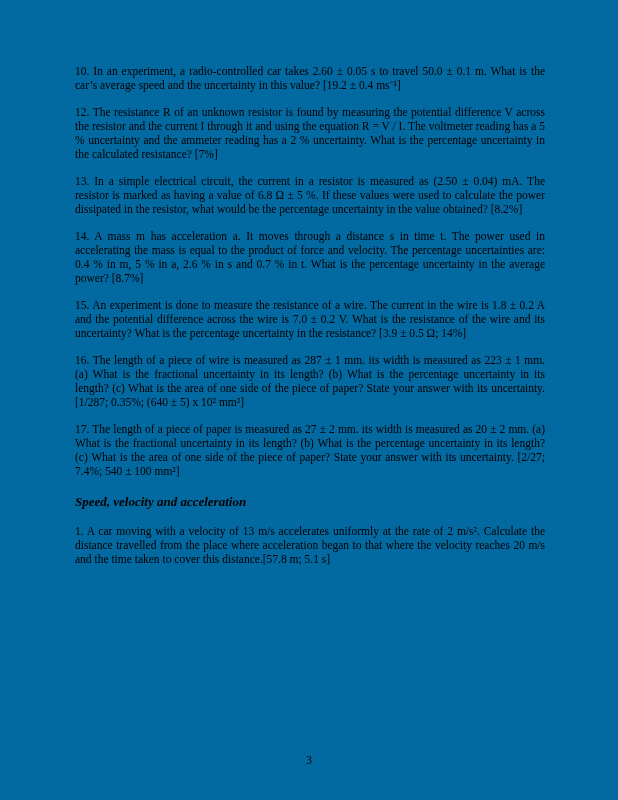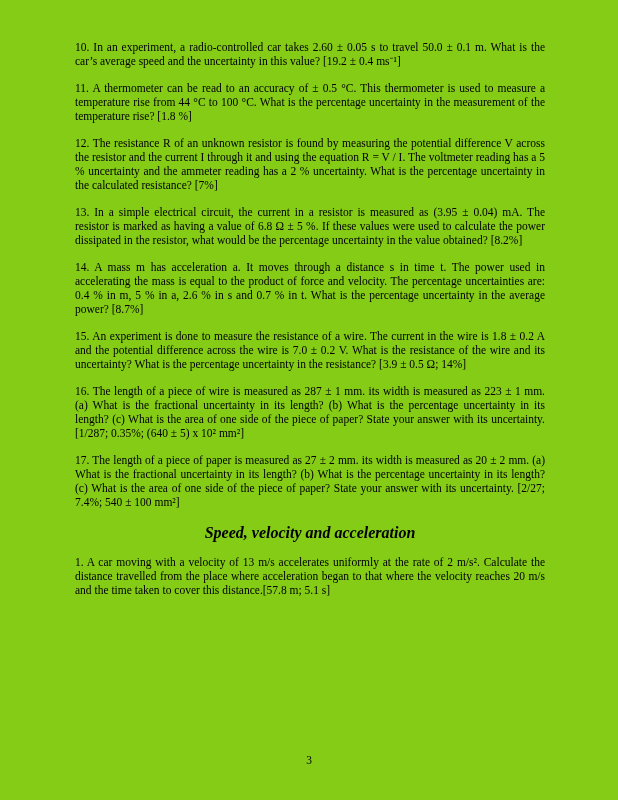--- a/index.html
+++ b/index.html
@@ -12,54 +12,53 @@
     height: 800px;
     font-family: "Liberation Serif", serif;
     color: #000000;
     overflow: hidden;
   }
   .page {
     position: relative;
     width: 618px;
     height: 800px;
     box-sizing: border-box;
-    padding: 40px 73px 0 75px;
-    background: #84cc16;
+    padding: 64px 73px 0 75px;
+    background: #0369a1;
   }
   .page p.question {
     margin: 0 0 13px 0;
     font-size: 11.5px;
     line-height: 14px;
     text-align: justify;
   }
   .section-heading {
     margin: 17px 0 15px 0;
-    font-size: 16px;
+    font-size: 13px;
     line-height: 14px;
     font-weight: bold;
     font-style: italic;
-    text-align: center;
+    text-align: left;
   }
   .page-number {
     position: absolute;
     bottom: 34px;
     left: 0;
     width: 100%;
     text-align: center;
     font-size: 11.5px;
   }
 </style>
 </head>
 <body>
 
 <div class="page">
   <p class="question">10. In an experiment, a radio-controlled car takes 2.60 ± 0.05 s to travel 50.0 ± 0.1 m. What is the car’s average speed and the uncertainty in this value? [19.2 ± 0.4 ms⁻¹]</p>
-  <p class="question">11. A thermometer can be read to an accuracy of ± 0.5 °C. This thermometer is used to measure a temperature rise from 44 °C to 100 °C. What is the percentage uncertainty in the measurement of the temperature rise? [1.8 %]</p>
   <p class="question">12. The resistance R of an unknown resistor is found by measuring the potential difference V across the resistor and the current I through it and using the equation R = V / I. The voltmeter reading has a 5 % uncertainty and the ammeter reading has a 2 % uncertainty. What is the percentage uncertainty in the calculated resistance? [7%]</p>
-  <p class="question">13. In a simple electrical circuit, the current in a resistor is measured as (3.95 ± 0.04) mA. The resistor is marked as having a value of 6.8 Ω ± 5 %. If these values were used to calculate the power dissipated in the resistor, what would be the percentage uncertainty in the value obtained? [8.2%]</p>
+  <p class="question">13. In a simple electrical circuit, the current in a resistor is measured as (2.50 ± 0.04) mA. The resistor is marked as having a value of 6.8 Ω ± 5 %. If these values were used to calculate the power dissipated in the resistor, what would be the percentage uncertainty in the value obtained? [8.2%]</p>
   <p class="question">14. A mass m has acceleration a. It moves through a distance s in time t. The power used in accelerating the mass is equal to the product of force and velocity. The percentage uncertainties are: 0.4 % in m, 5 % in a, 2.6 % in s and 0.7 % in t. What is the percentage uncertainty in the average power? [8.7%]</p>
   <p class="question">15. An experiment is done to measure the resistance of a wire. The current in the wire is 1.8 ± 0.2 A and the potential difference across the wire is 7.0 ± 0.2 V. What is the resistance of the wire and its uncertainty? What is the percentage uncertainty in the resistance? [3.9 ± 0.5 Ω; 14%]</p>
   <p class="question">16. The length of a piece of wire is measured as 287 ± 1 mm. its width is measured as 223 ± 1 mm. (a) What is the fractional uncertainty in its length? (b) What is the percentage uncertainty in its length? (c) What is the area of one side of the piece of paper? State your answer with its uncertainty. [1/287; 0.35%; (640 ± 5) x 10² mm²]</p>
   <p class="question">17. The length of a piece of paper is measured as 27 ± 2 mm. its width is measured as 20 ± 2 mm. (a) What is the fractional uncertainty in its length? (b) What is the percentage uncertainty in its length? (c) What is the area of one side of the piece of paper? State your answer with its uncertainty. [2/27; 7.4%; 540 ± 100 mm²]</p>
 
   <div class="section-heading">Speed, velocity and acceleration</div>
 
   <p class="question">1. A car moving with a velocity of 13 m/s accelerates uniformly at the rate of 2 m/s². Calculate the distance travelled from the place where acceleration began to that where the velocity reaches 20 m/s and the time taken to cover this distance.[57.8 m; 5.1 s]</p>
 
   <div class="page-number">3</div>

